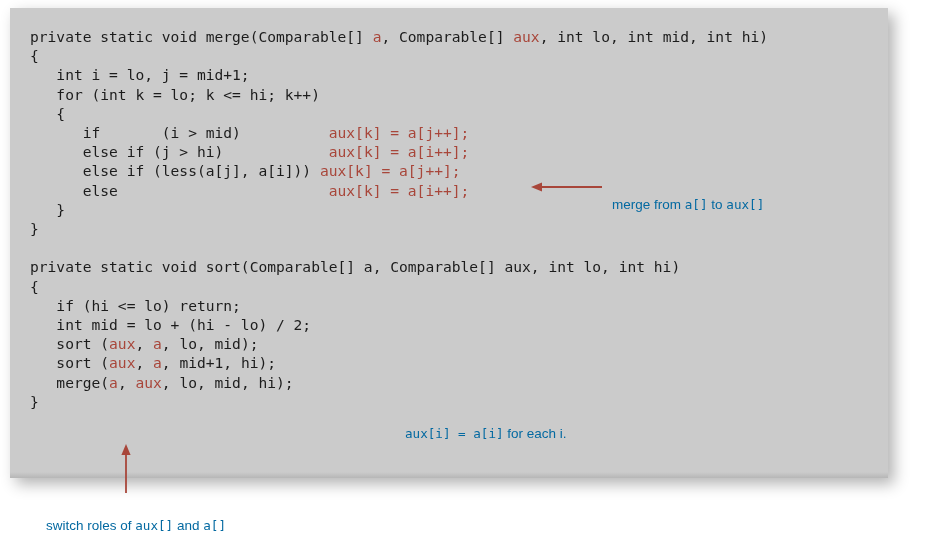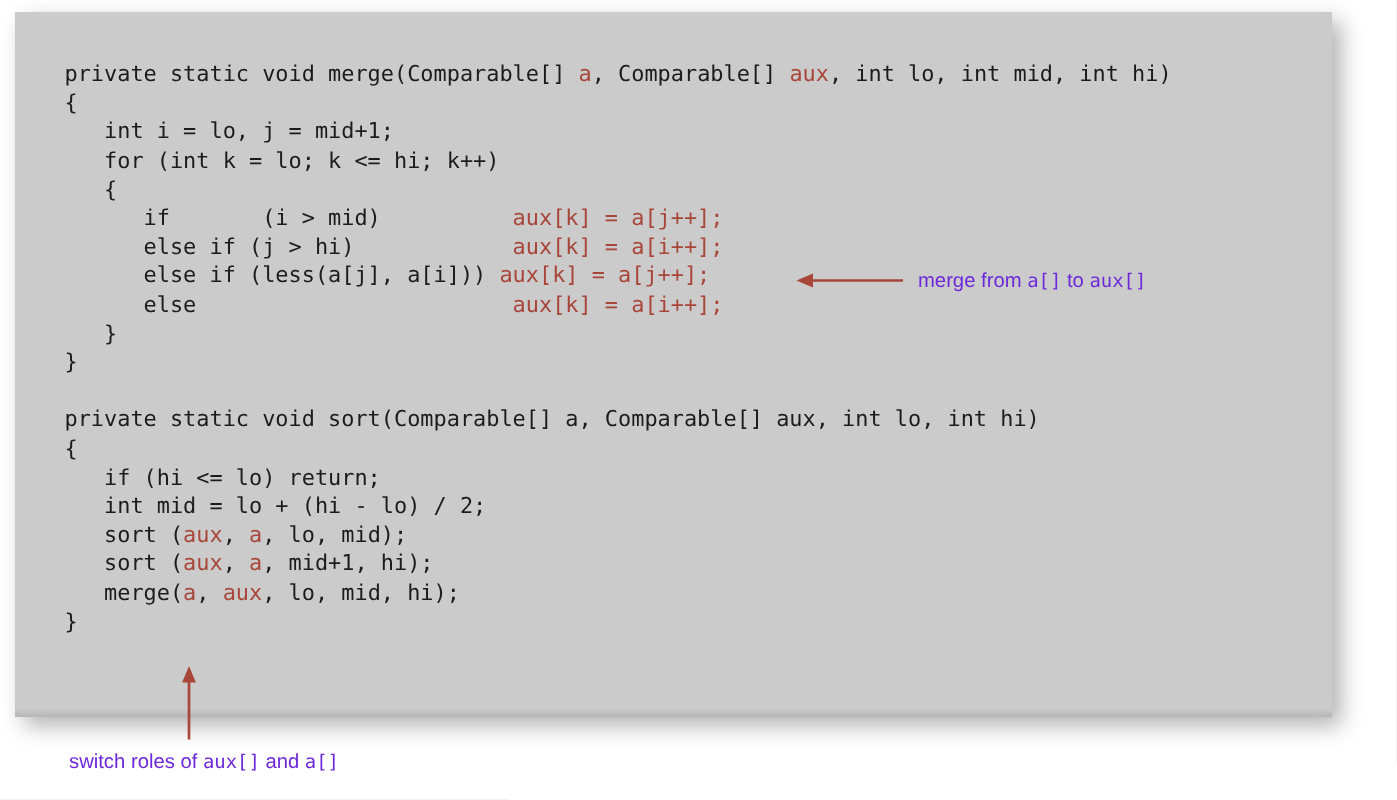--- a/index.html
+++ b/index.html
@@ -31,37 +31,38 @@
     left:0; right:0; bottom:0;
     height:6px;
     background:linear-gradient(to bottom, rgba(0,0,0,0.00), rgba(0,0,0,0.10));
     pointer-events:none;
   }
 
   pre.code {
     position: absolute;
     left: 20px;
     top: 19px;
-    margin: 13px;
+    margin: 0;
     font-family: "DejaVu Sans Mono", monospace;
     font-size: 14.6px;
     line-height: 19.2px;
     color: #1c1c1c;
     white-space: pre;
     letter-spacing: 0px;
   }
   pre.code .hl { color: #a8463a; }
 
   
   .annot {
     position: absolute;
-    color: #6d28d9;
+    color: #0369a1;
     font-family: "Liberation Sans", sans-serif;
     font-size: 13.5px;
     white-space: pre;
+    margin-top: 18px;
   }
   .annot .mono {
     font-family: "DejaVu Sans Mono", monospace;
     font-size: 12.6px;
   }
 
   #merge-annotation {
     left: 612px;
     top: 179px;
   }
@@ -119,20 +120,20 @@
 
 </div>
 
 <svg id="merge-arrow" viewBox="0 0 74 16">
   <line x1="72" y1="8" x2="10" y2="8" stroke="#a8463a" stroke-width="1.8"></line>
   <polygon points="1,8 12,3.4 12,12.6" fill="#a8463a"></polygon>
 </svg>
 
 <div class="annot" id="merge-annotation"><span>merge from </span><span class="mono">a[]</span><span> to </span><span class="mono">aux[]</span></div>
 
-<div class="annot" id="note-annotation"></div>
+<div class="annot" id="note-annotation"><div><span class="mono">aux[i] = a[i]</span><span> for each i.</span></div></div>
 
 <svg id="switch-arrow" viewBox="0 0 24 52">
   <line x1="12" y1="51" x2="12" y2="11" stroke="#a8463a" stroke-width="1.8"></line>
   <polygon points="12,2 7.4,13 16.6,13" fill="#a8463a"></polygon>
 </svg>
 
 <div class="annot" id="switch-annotation"><span>switch roles of </span><span class="mono">aux[]</span><span> and </span><span class="mono">a[]</span></div>
 
 </body></html>

